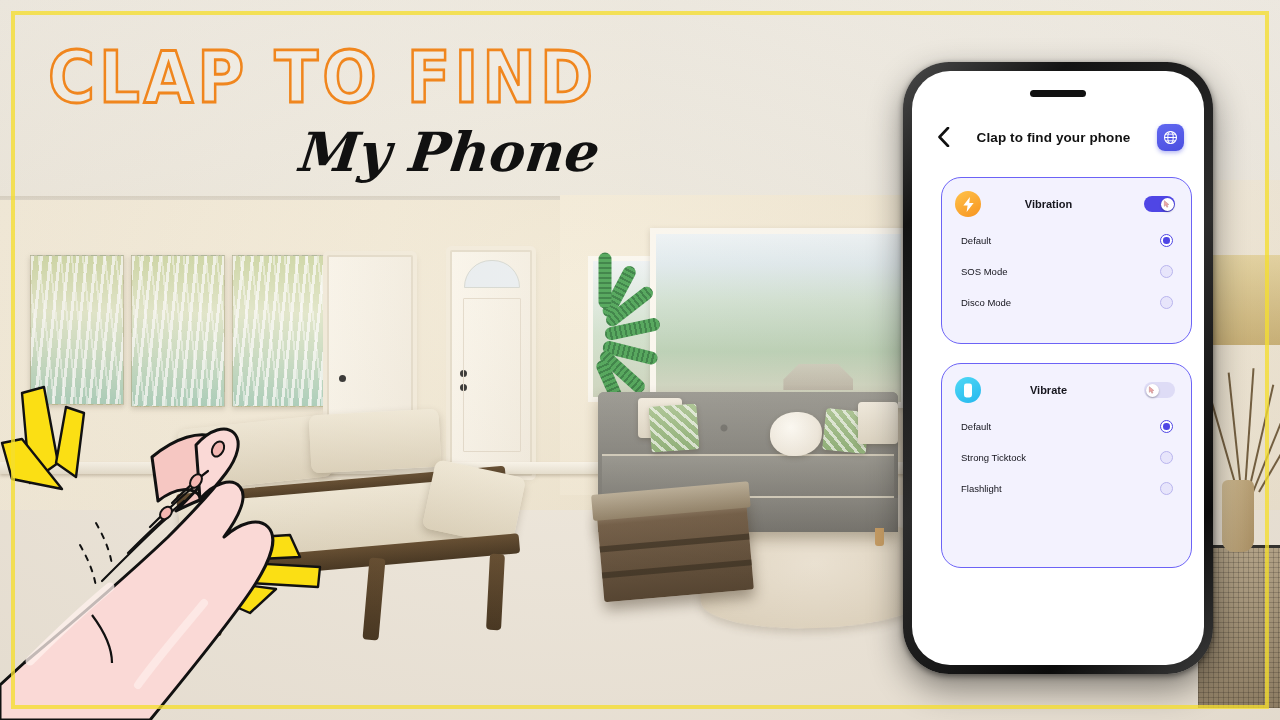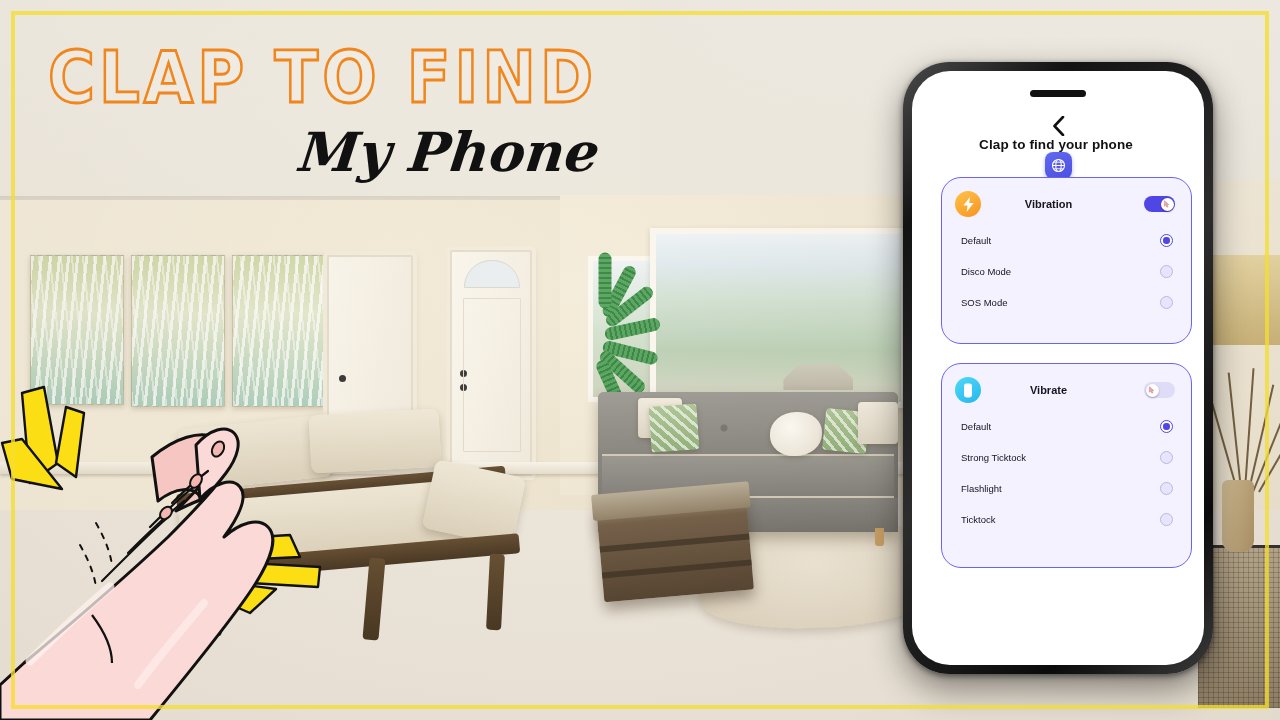--- a/index.html
+++ b/index.html
@@ -268,21 +268,21 @@
     position:relative; width:100%; height:100%;
     background:#ffffff; border-radius:38px; overflow:hidden;
   }
   .speaker{
     position:absolute; left:50%; top:19px; transform:translateX(-50%);
     width:56px; height:7px; background:#111; border-radius:4px;
   }
 
   .app-header{
     position:absolute; left:0; top:44px; width:100%; height:44px;
-    display:flex; align-items:center; padding:0 20px; box-sizing:border-box;flex-direction:column;
+    display:flex; align-items:center; padding:0 20px; box-sizing:border-box;
   }
   .back-chevron{
     width:22px; height:22px; flex:0 0 auto; cursor:pointer;
     display:flex; align-items:center; justify-content:center;
   }
   .app-title{
     flex:1; text-align:center; font-size:13.5px; font-weight:bold; color:#111;
     letter-spacing:.1px; margin-left:-4px;
   }
   .globe-btn{
@@ -527,25 +527,25 @@
               </svg>
             </div>
           </div>
         </div>
 
         <div class="opt-row">
           <span class="opt-label">Default</span>
           <span class="radio sel"></span>
         </div>
         <div class="opt-row">
+          <span class="opt-label">SOS Mode</span>
+          <span class="radio unsel"></span>
+        </div>
+        <div class="opt-row">
           <span class="opt-label">Disco Mode</span>
-          <span class="radio unsel"></span>
-        </div>
-        <div class="opt-row">
-          <span class="opt-label">SOS Mode</span>
           <span class="radio unsel"></span>
         </div>
       </div>
 
       <div class="card" id="card-vibrate">
         <div class="card-head">
           <div class="card-icon icon-vib">
             <svg width="10" height="15" viewBox="0 0 10 15">
               <rect x="1" y="0.5" width="8" height="14" rx="2.4" fill="#fff"></rect>
             </svg>
@@ -565,24 +565,20 @@
           <span class="radio sel"></span>
         </div>
         <div class="opt-row">
           <span class="opt-label">Strong Ticktock</span>
           <span class="radio unsel"></span>
         </div>
         <div class="opt-row">
           <span class="opt-label">Flashlight</span>
           <span class="radio unsel"></span>
         </div>
-        <div class="opt-row">
-          <span class="opt-label">Ticktock</span>
-          <span class="radio unsel"></span>
-        </div>
       </div>
 
     </div>
   </div>
 
   <div class="frame"></div>
 
 </div>
 
 </body></html>

